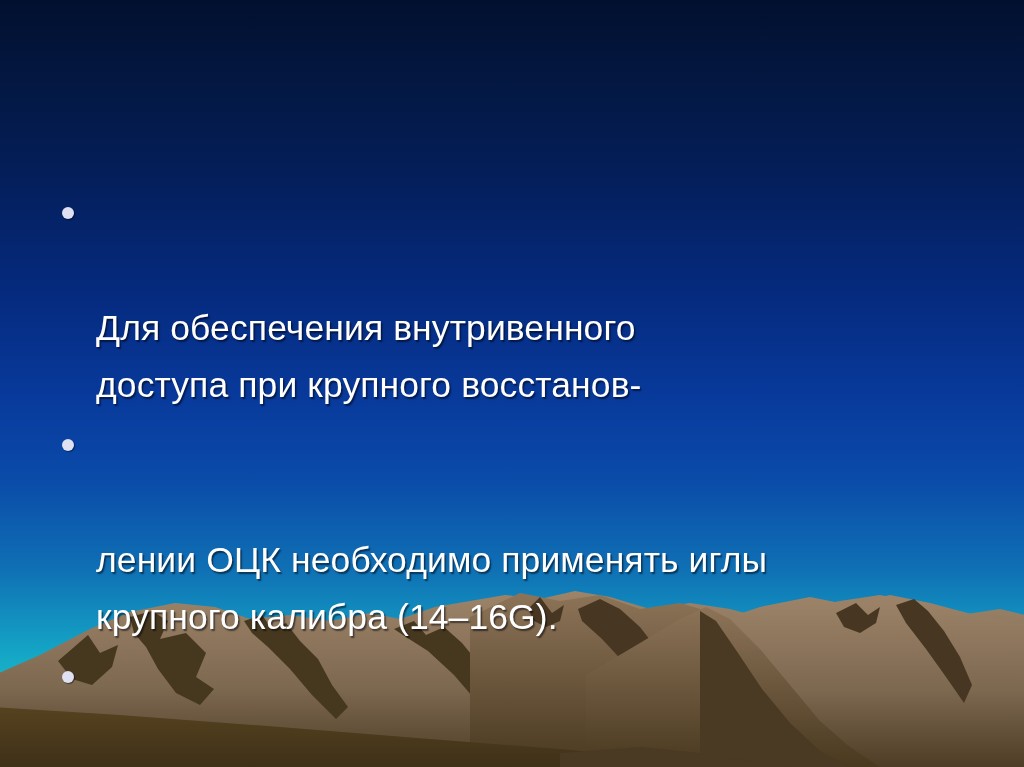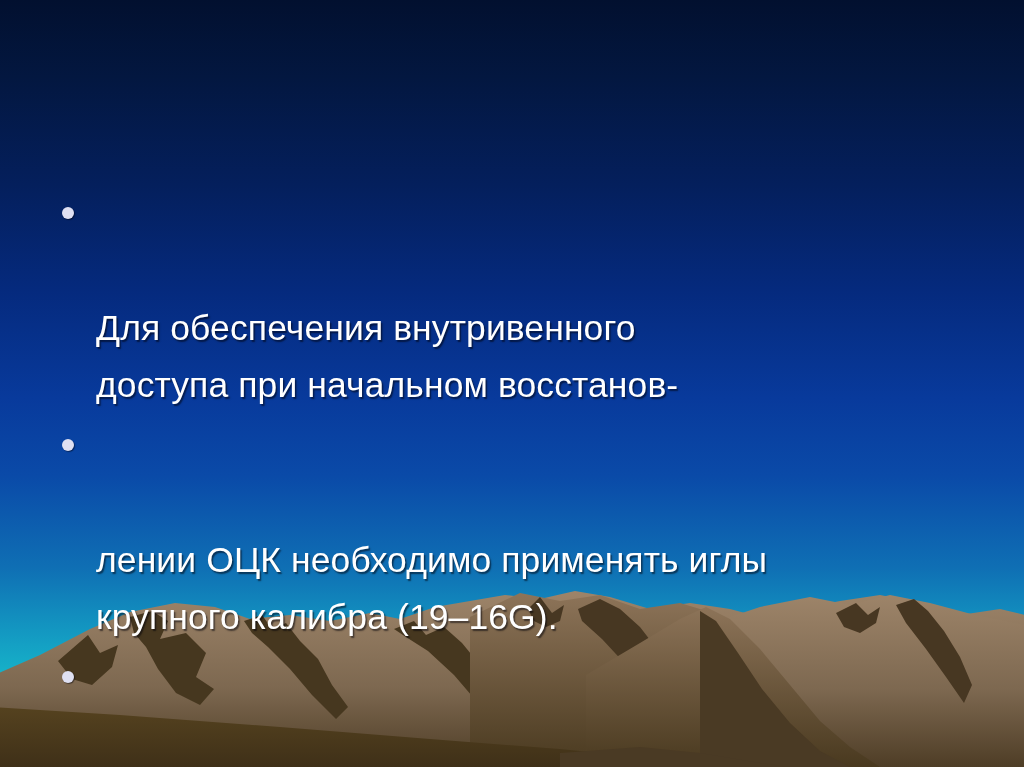--- a/index.html
+++ b/index.html
@@ -141,27 +141,27 @@
              L 740 210 L -10 210 Z"></path>
     <path fill="#4a3a24" d="M 560 196 L 640 190 L 700 196 L 760 206 L 790 210 L 560 210 Z"></path>
   </svg>
 
   <div id="content">
     <ul id="bullet-list">
 
       <li class="bullet-item">
         <span class="bullet-marker"></span>
         <span>Для обеспечения внутривенного
-доступа при начальном восстанов-</span>
+доступа при крупного восстанов-</span>
       </li>
 
       <li class="bullet-item">
         <span class="bullet-marker"></span>
         <span>лении ОЦК необходимо применять иглы
-крупного калибра (19–16G).</span>
+крупного калибра (14–16G).</span>
       </li>
 
       <li class="bullet-item">
         <span class="bullet-marker"></span>
         
       </li>
 
     </ul>
   </div>
 </div>

